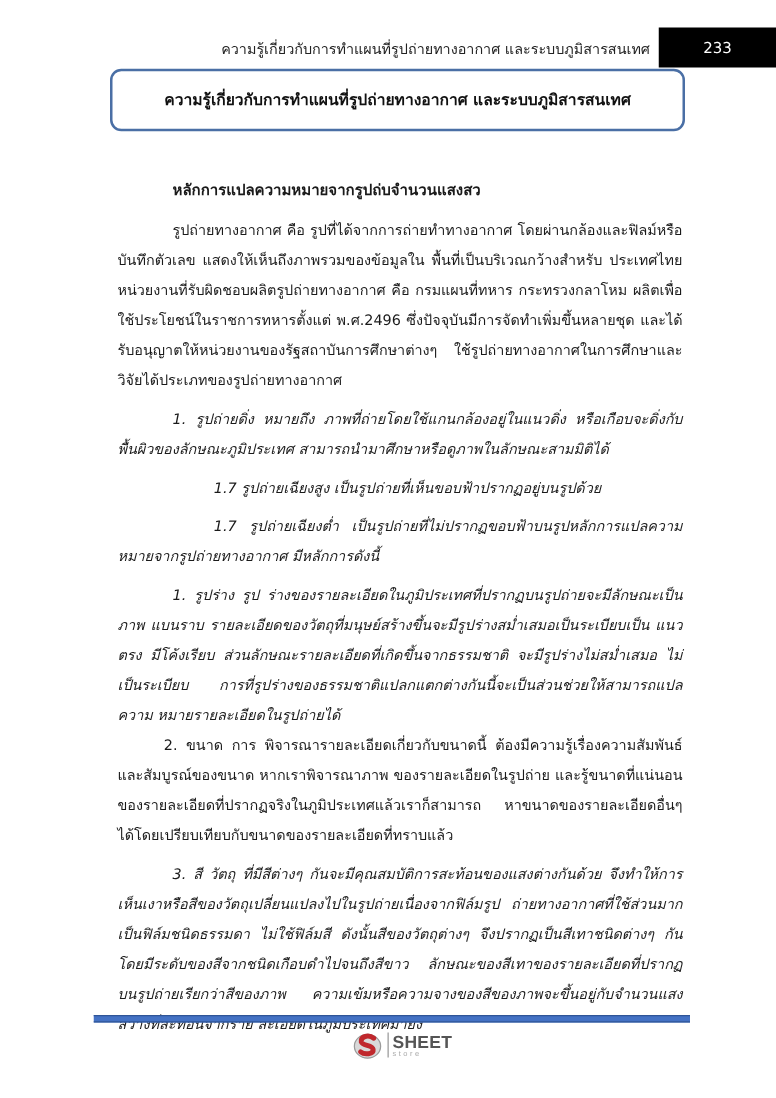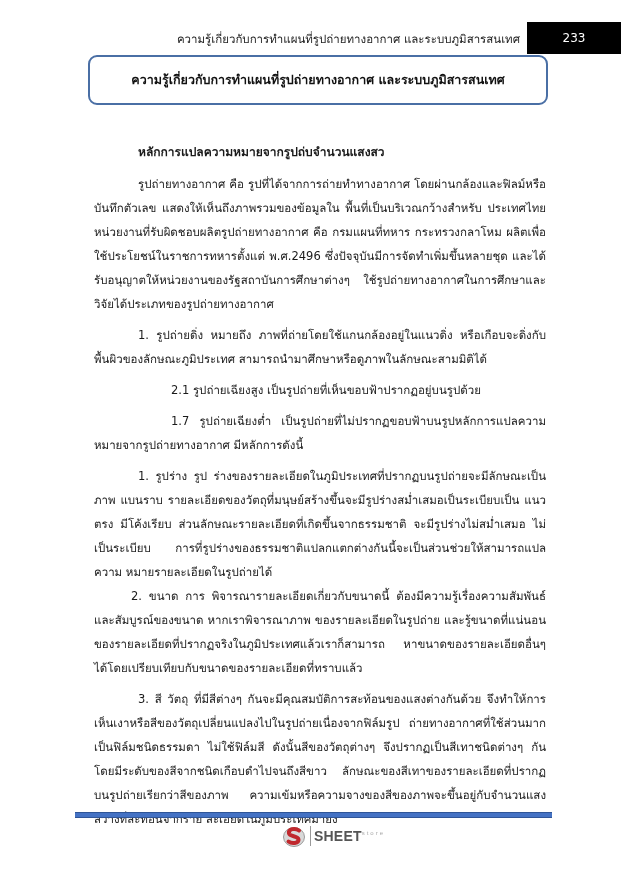--- a/index.html
+++ b/index.html
@@ -23,49 +23,49 @@
   .content {
     position: absolute; left: 94px; top: 140px; width: 452px;
     font-size: 11.5px; line-height: 24px; color: #1a1a1a;
   }
   .content p { margin: 0; text-align: justify; text-align-last: left; }
   .content .heading { font-weight: bold; font-size: 12px; padding-left: 44px; margin-bottom: 8px; line-height: 24px; }
   .indent1 { text-indent: 44px; }
   .indent-num { text-indent: 44px; }
   .indent-num2 { text-indent: 37px; }
   .indent-sub { text-indent: 77px; }
-  .gap { margin-top: 7px !important; }
+  .gap { margin-top: 7px !important; font-style: italic; }
   .footer-rule {
     position: absolute; left: 75px; top: 812px; width: 477px; height: 4px;
     background: #4472c4; border-top: 1px solid #2f5597; border-bottom: 1px solid #2f5597;
   }
   .logo {
     position: absolute; left: 282px; top: 820px; height: 32px; display: flex; align-items: center;
   }
   .logo-mark { width: 24px; height: 24px; }
   .logo-sep { width: 1px; height: 20px; background: #999; margin: 0 3px 0 4px; }
-  .logo-text { display: flex; flex-direction: row; line-height: 1; }
+  .logo-text { display: flex; flex-direction: column; line-height: 1; }
   .logo-text .main { font-family: "Liberation Sans", sans-serif; font-weight: bold; font-size: 14px; color: #555; letter-spacing: 0.2px; }
   .logo-text .sub { font-family: "Liberation Sans", sans-serif; font-size: 6px; color: #aaa; letter-spacing: 2px; margin-top: 1px; }
 </style>
 </head>
 <body>
 
 <div class="running-header">ความรู้เกี่ยวกับการทำแผนที่รูปถ่ายทางอากาศ และระบบภูมิสารสนเทศ</div>
 <div class="page-number">233</div>
 
 <div class="title-box">
   <span>ความรู้เกี่ยวกับการทำแผนที่รูปถ่ายทางอากาศ และระบบภูมิสารสนเทศ</span>
 </div>
 
 <div class="content">
   <p class="heading">หลักการแปลความหมายจากรูปถ่บจำนวนแสงสว</p>
   <p class="indent1">รูปถ่ายทางอากาศ คือ รูปที่ได้จากการถ่ายทำทางอากาศ โดยผ่านกล้องและฟิลม์หรือบันทึกตัวเลข แสดงให้เห็นถึงภาพรวมของข้อมูลใน พื้นที่เป็นบริเวณกว้างสำหรับ ประเทศไทย หน่วยงานที่รับผิดชอบผลิตรูปถ่ายทางอากาศ คือ กรมแผนที่ทหาร กระทรวงกลาโหม ผลิตเพื่อใช้ประโยชน์ในราชการทหารตั้งแต่ พ.ศ.2496 ซึ่งปัจจุบันมีการจัดทำเพิ่มขึ้นหลายชุด และได้รับอนุญาตให้หน่วยงานของรัฐสถาบันการศึกษาต่างๆ ใช้รูปถ่ายทางอากาศในการศึกษาและวิจัยได้ประเภทของรูปถ่ายทางอากาศ</p>
   <p class="indent-num gap">1. รูปถ่ายดิ่ง หมายถึง ภาพที่ถ่ายโดยใช้แกนกล้องอยู่ในแนวดิ่ง หรือเกือบจะดิ่งกับพื้นผิวของลักษณะภูมิประเทศ สามารถนำมาศึกษาหรือดูภาพในลักษณะสามมิติได้</p>
-  <p class="indent-sub gap">2.1 รูปถ่ายเฉียงสูง เป็นรูปถ่ายที่เห็นขอบฟ้าปรากฏอยู่บนรูปด้วย</p>
+  <p class="indent-sub gap">1.7 รูปถ่ายเฉียงสูง เป็นรูปถ่ายที่เห็นขอบฟ้าปรากฏอยู่บนรูปด้วย</p>
   <p class="indent-sub gap">1.7 รูปถ่ายเฉียงต่ำ เป็นรูปถ่ายที่ไม่ปรากฏขอบฟ้าบนรูปหลักการแปลความหมายจากรูปถ่ายทางอากาศ มีหลักการดังนี้</p>
   <p class="indent-num gap">1. รูปร่าง รูป ร่างของรายละเอียดในภูมิประเทศที่ปรากฏบนรูปถ่ายจะมีลักษณะเป็นภาพ แบนราบ รายละเอียดของวัตถุที่มนุษย์สร้างขึ้นจะมีรูปร่างสม่ำเสมอเป็นระเบียบเป็น แนวตรง มีโค้งเรียบ ส่วนลักษณะรายละเอียดที่เกิดขึ้นจากธรรมชาติ จะมีรูปร่างไม่สม่ำเสมอ ไม่เป็นระเบียบ การที่รูปร่างของธรรมชาติแปลกแตกต่างกันนี้จะเป็นส่วนช่วยให้สามารถแปลความ หมายรายละเอียดในรูปถ่ายได้</p>
   <p class="indent-num2">2. ขนาด การ พิจารณารายละเอียดเกี่ยวกับขนาดนี้ ต้องมีความรู้เรื่องความสัมพันธ์และสัมบูรณ์ของขนาด หากเราพิจารณาภาพ ของรายละเอียดในรูปถ่าย และรู้ขนาดที่แน่นอนของรายละเอียดที่ปรากฏจริงในภูมิประเทศแล้วเราก็สามารถ หาขนาดของรายละเอียดอื่นๆ ได้โดยเปรียบเทียบกับขนาดของรายละเอียดที่ทราบแล้ว</p>
   <p class="indent-num gap">3. สี วัตถุ ที่มีสีต่างๆ กันจะมีคุณสมบัติการสะท้อนของแสงต่างกันด้วย จึงทำให้การเห็นเงาหรือสีของวัตถุเปลี่ยนแปลงไปในรูปถ่ายเนื่องจากฟิล์มรูป ถ่ายทางอากาศที่ใช้ส่วนมากเป็นฟิล์มชนิดธรรมดา ไม่ใช้ฟิล์มสี ดังนั้นสีของวัตถุต่างๆ จึงปรากฏเป็นสีเทาชนิดต่างๆ กัน โดยมีระดับของสีจากชนิดเกือบดำไปจนถึงสีขาว ลักษณะของสีเทาของรายละเอียดที่ปรากฏบนรูปถ่ายเรียกว่าสีของภาพ ความเข้มหรือความจางของสีของภาพจะขึ้นอยู่กับจำนวนแสงสว่างที่สะท้อนจากราย ละเอียดในภูมิประเทศมายัง</p>
 </div>
 
 <div class="footer-rule"></div>
 
 <div class="logo">
   <svg class="logo-mark" viewBox="0 0 24 24">

